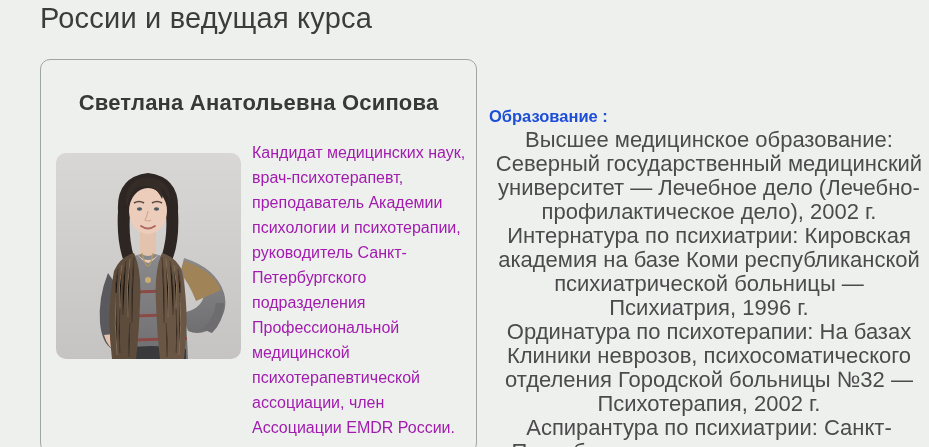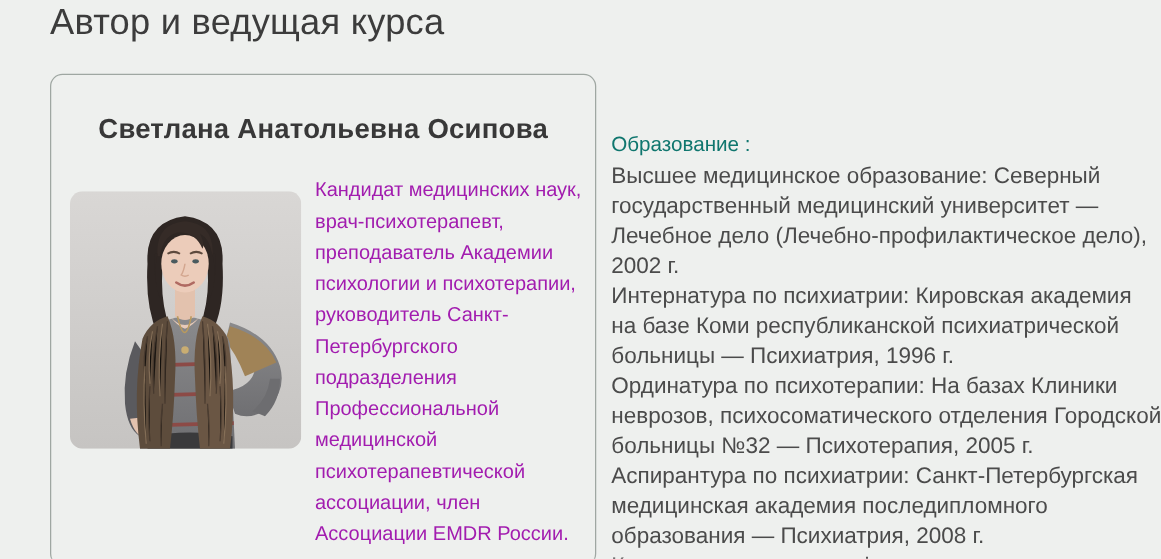--- a/index.html
+++ b/index.html
@@ -55,36 +55,37 @@
     color: #a21caf;
   }
   .education {
     margin-left: 12px;
     width: 442px;
     padding-top: 45px;
     color: #4b4b4b;
   }
   .education-heading {
     font-size: 16.5px;
-    font-weight: 400;
-    color: #0f766e;
+    font-weight: 700;
+    color: #1d4ed8;
     line-height: 24px;
   }
   .education-item {
-    font-size: 18px;
+    font-size: 22px;
     line-height: 24px;
     color: #4b4b4b;
+    text-align: center;
   }
 </style>
 </head>
 <body>
 
 <div class="page">
 
-  <h1 class="page-title">Автор и ведущая курса</h1>
+  <h1 class="page-title">России и ведущая курса</h1>
 
   <div class="content-row">
 
     <div class="author-card">
       <h2 class="author-name">Светлана Анатольевна Осипова</h2>
 
       <div class="card-row">
 
         <svg class="author-photo" viewBox="0 0 185 206" xmlns="http://www.w3.org/2000/svg" aria-hidden="true">
           <defs>
@@ -169,19 +170,19 @@
         </svg>
 
         <p class="author-bio">Кандидат медицинских наук, врач-психотерапевт, преподаватель Академии психологии и психотерапии, руководитель Санкт-Петербургского подразделения Профессиональной медицинской психотерапевтической ассоциации, член Ассоциации EMDR России.</p>
       </div>
     </div>
 
     <div class="education">
       <p class="education-heading">Образование :</p>
       <p class="education-item">Высшее медицинское образование: Северный государственный медицинский университет — Лечебное дело (Лечебно-профилактическое дело), 2002 г.</p>
       <p class="education-item">Интернатура по психиатрии: Кировская академия на базе Коми республиканской психиатрической больницы — Психиатрия, 1996 г.</p>
-      <p class="education-item">Ординатура по психотерапии: На базах Клиники неврозов, психосоматического отделения Городской больницы №32 — Психотерапия, 2005 г.</p>
+      <p class="education-item">Ординатура по психотерапии: На базах Клиники неврозов, психосоматического отделения Городской больницы №32 — Психотерапия, 2002 г.</p>
       <p class="education-item">Аспирантура по психиатрии: Санкт-Петербургская медицинская академия последипломного образования — Психиатрия, 2008 г.</p>
       <p class="education-item">Коми повышения квалификации.</p>
     </div>
 
   </div>
 </div>
 
 </body></html>

